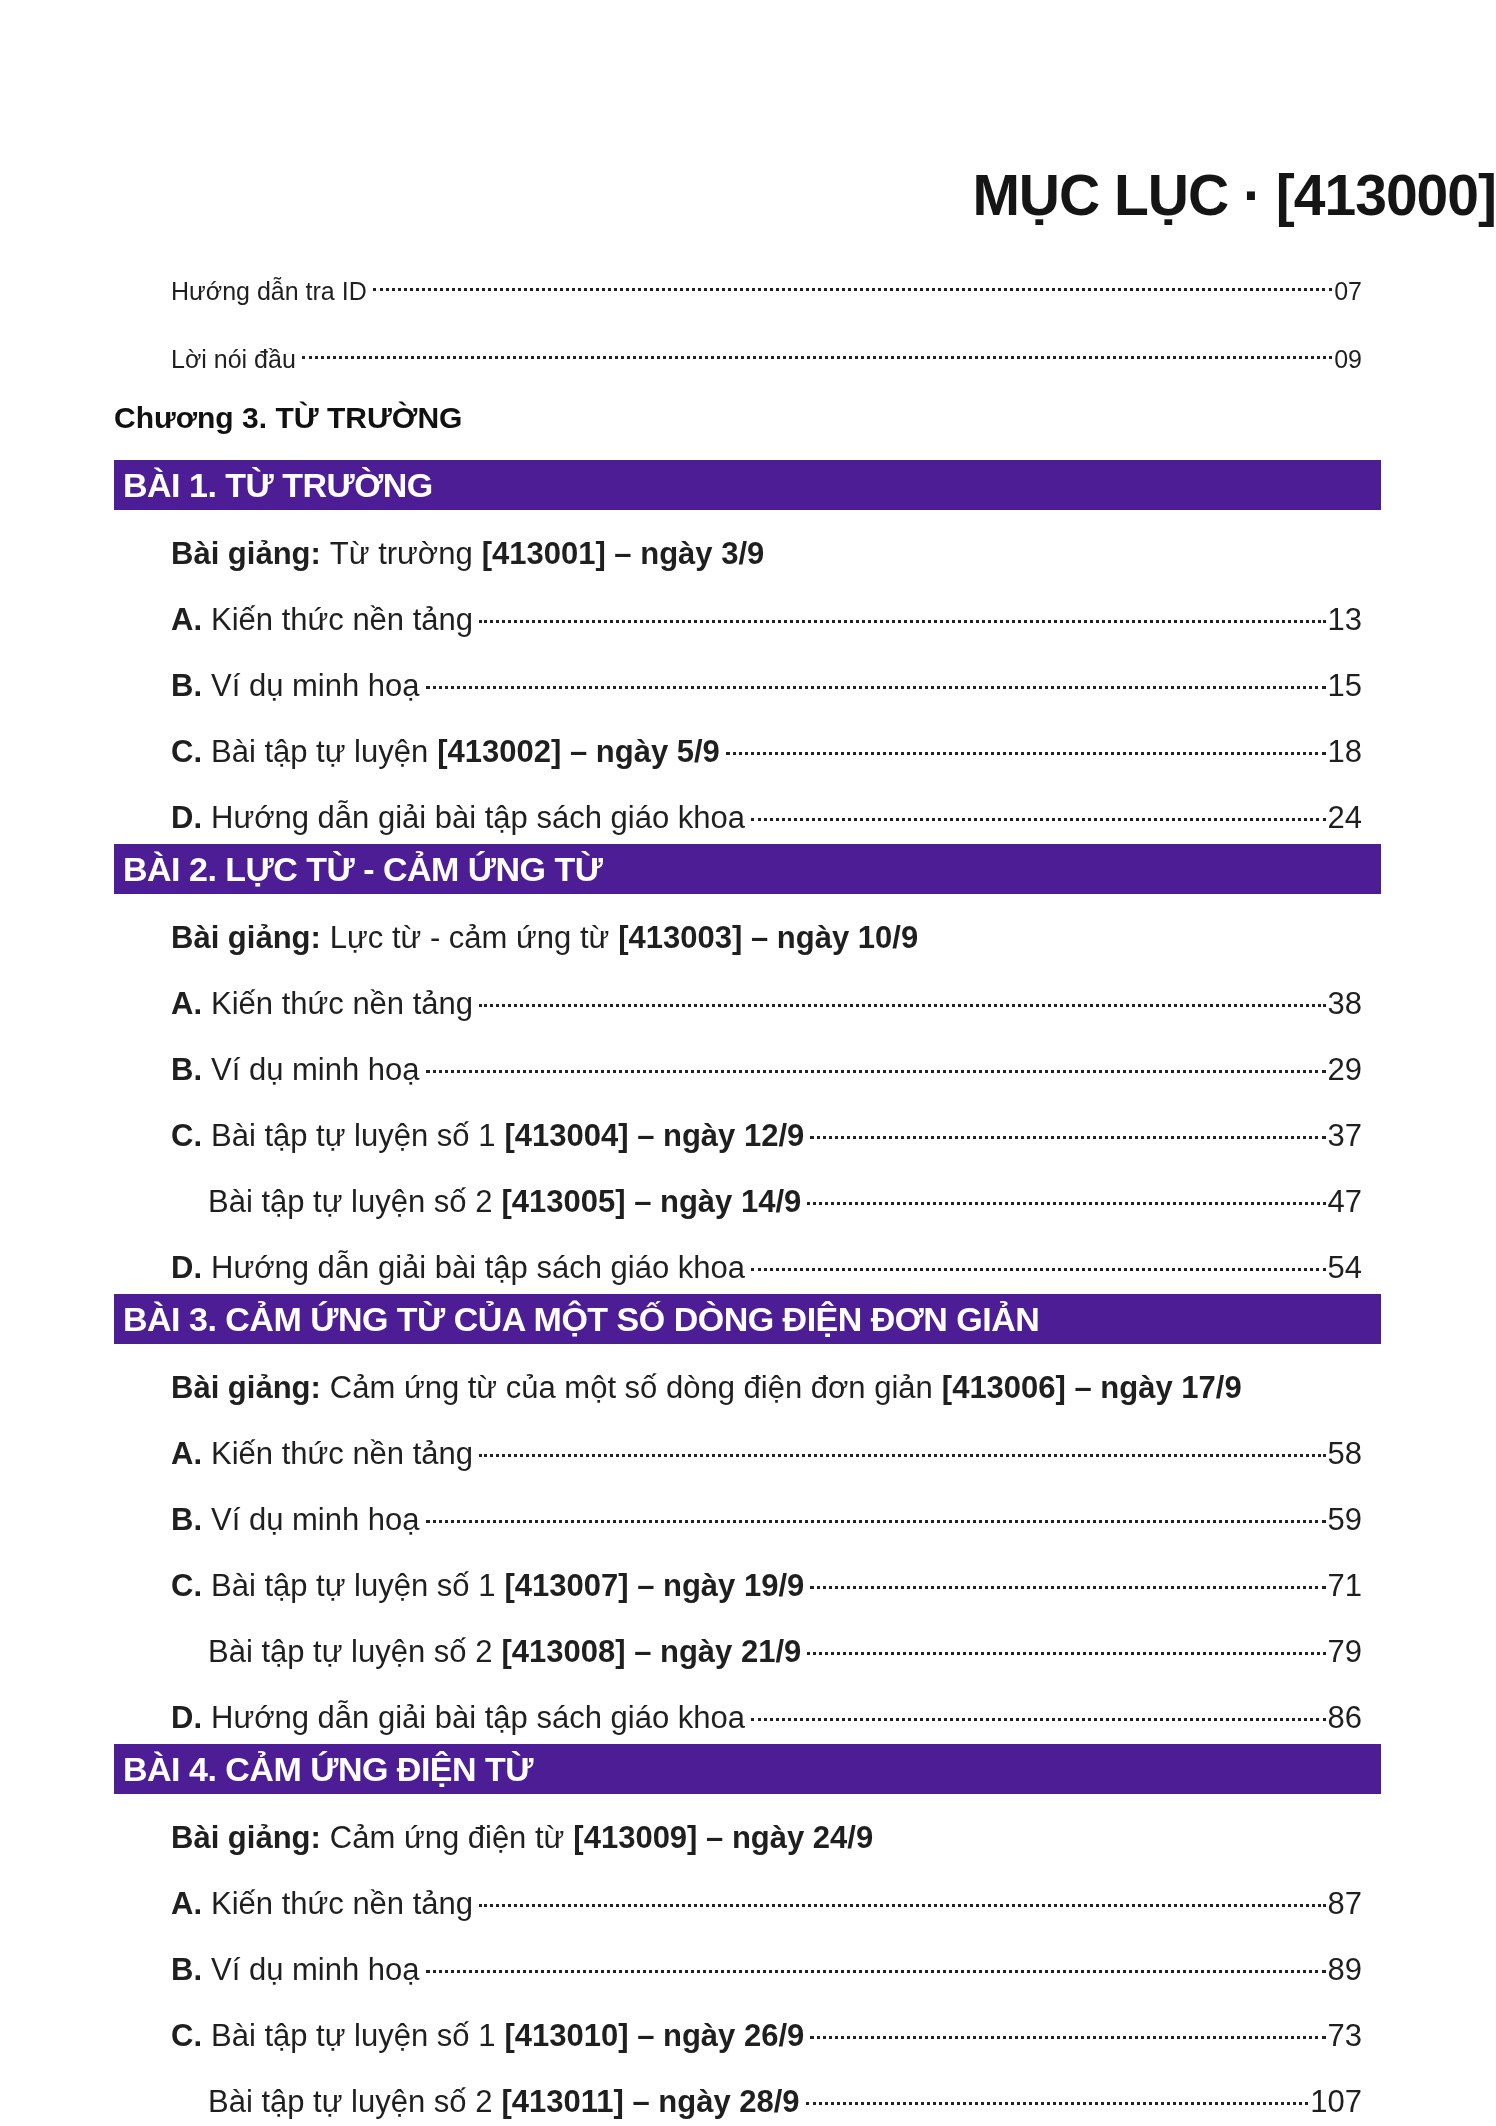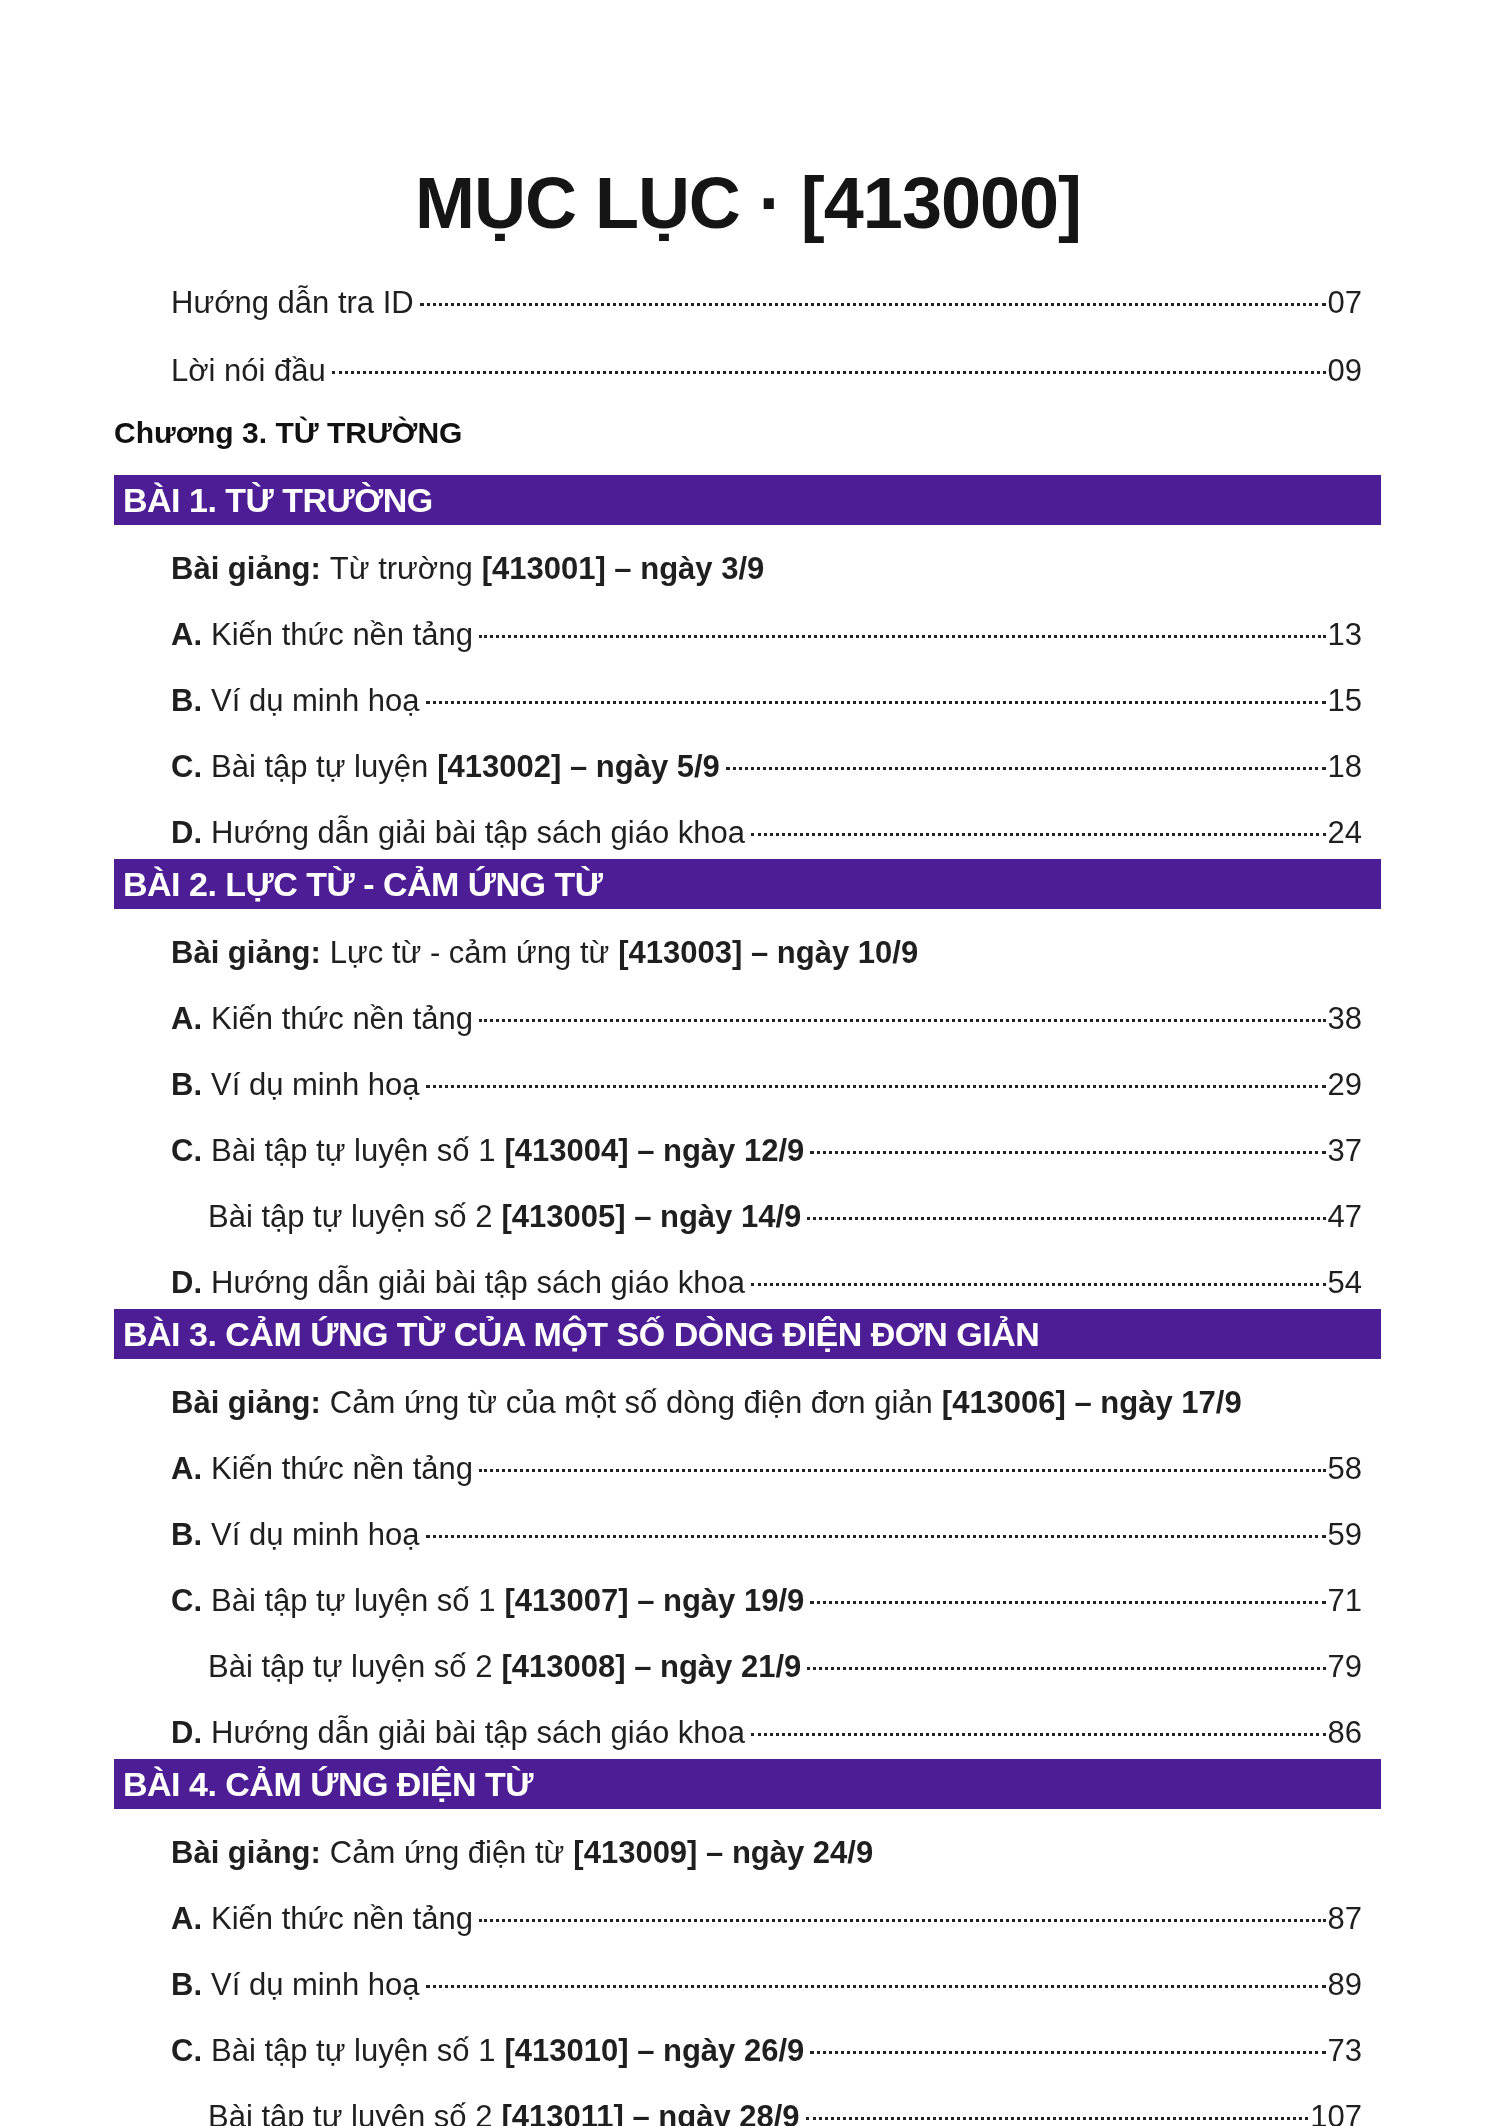--- a/index.html
+++ b/index.html
@@ -11,39 +11,39 @@
     position:relative;
     width:1496px; height:2126px;
     background:#ffffff;
     margin:0 auto;
     box-sizing:border-box;
     padding-top:167px;
     color:#1f1f1f;
     overflow:hidden;
   }
   .page-title {
-    font-size:72px;
+    font-size:57px;
     font-weight:700;
     line-height:1;
-    text-align:center;
+    text-align:right;
     letter-spacing:-1px;
     color:#151515;
   }
   .content {
     margin-left:114px;
     margin-right:134px; 
   }
   
   .front { margin-top:22px; }
   .front-row {
     height:60px;
     display:flex;
     align-items:flex-end;
     padding:0 0 8px 57px;
-    font-size:31px;
+    font-size:25px;
     line-height:1.2;
     text-align:center;
   }
   
   .chapter {
     margin-top:14px;
     margin-bottom:20px;
     font-size:30px;
     font-weight:700;
     line-height:44px;

